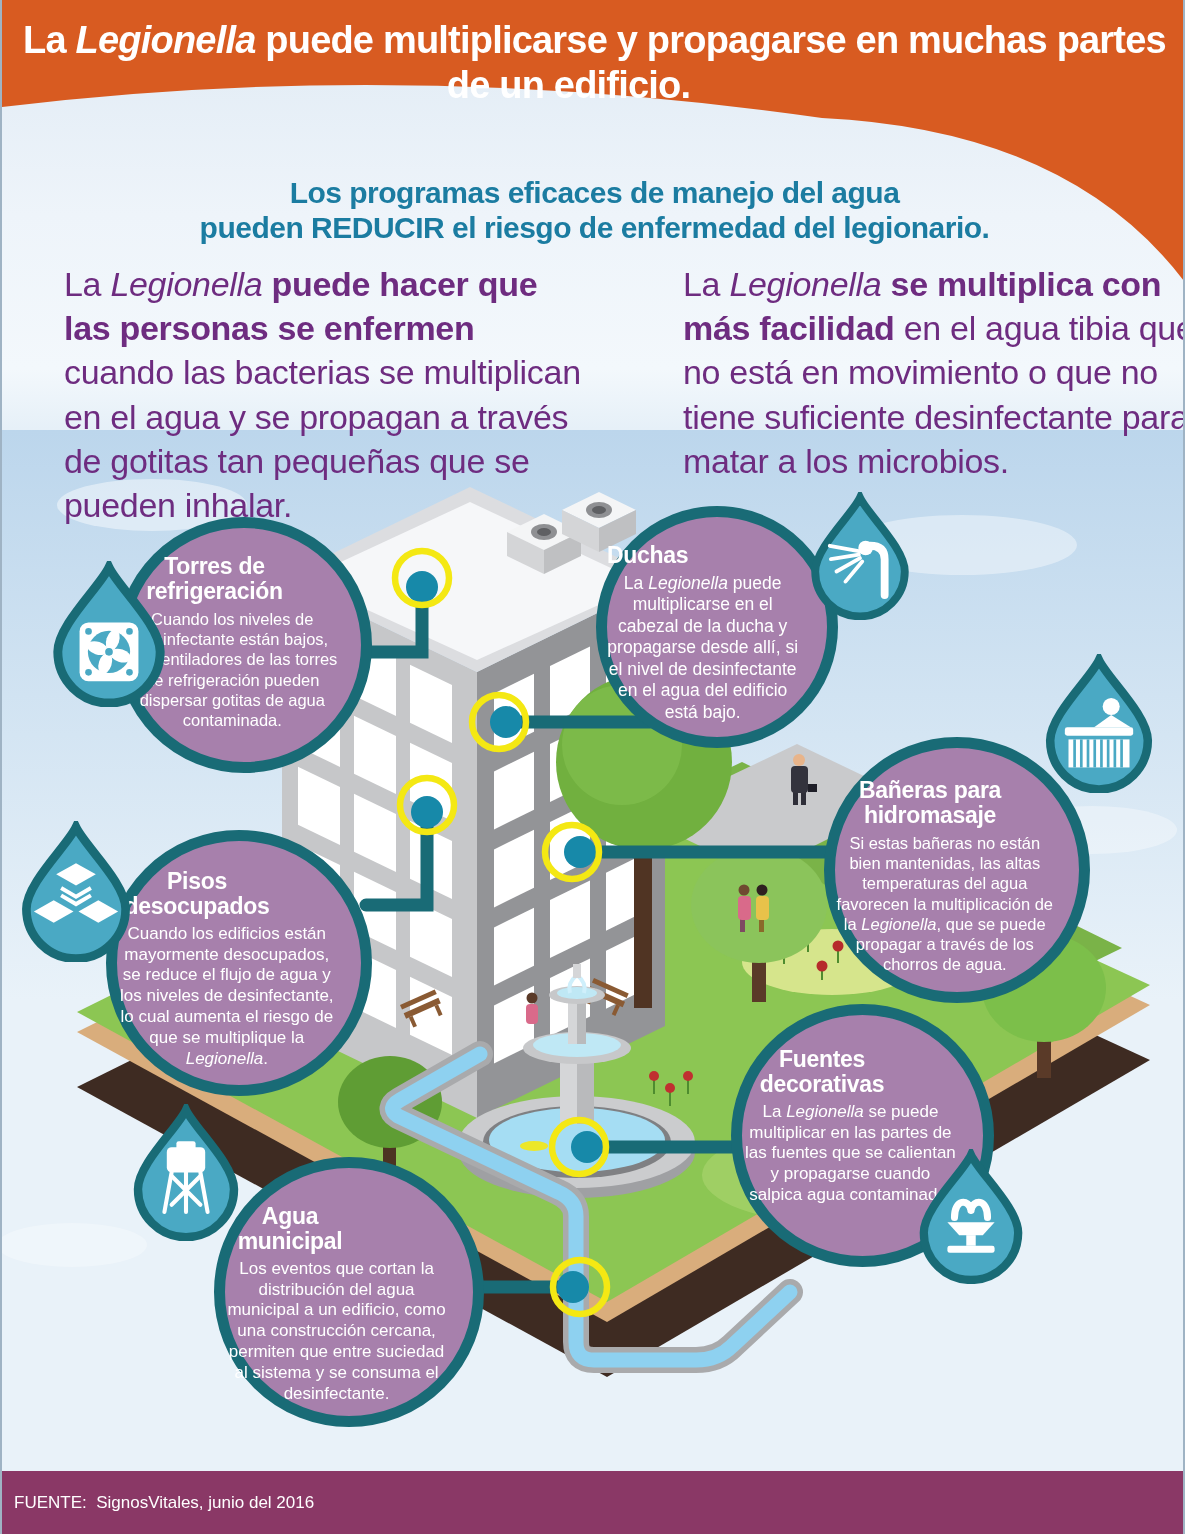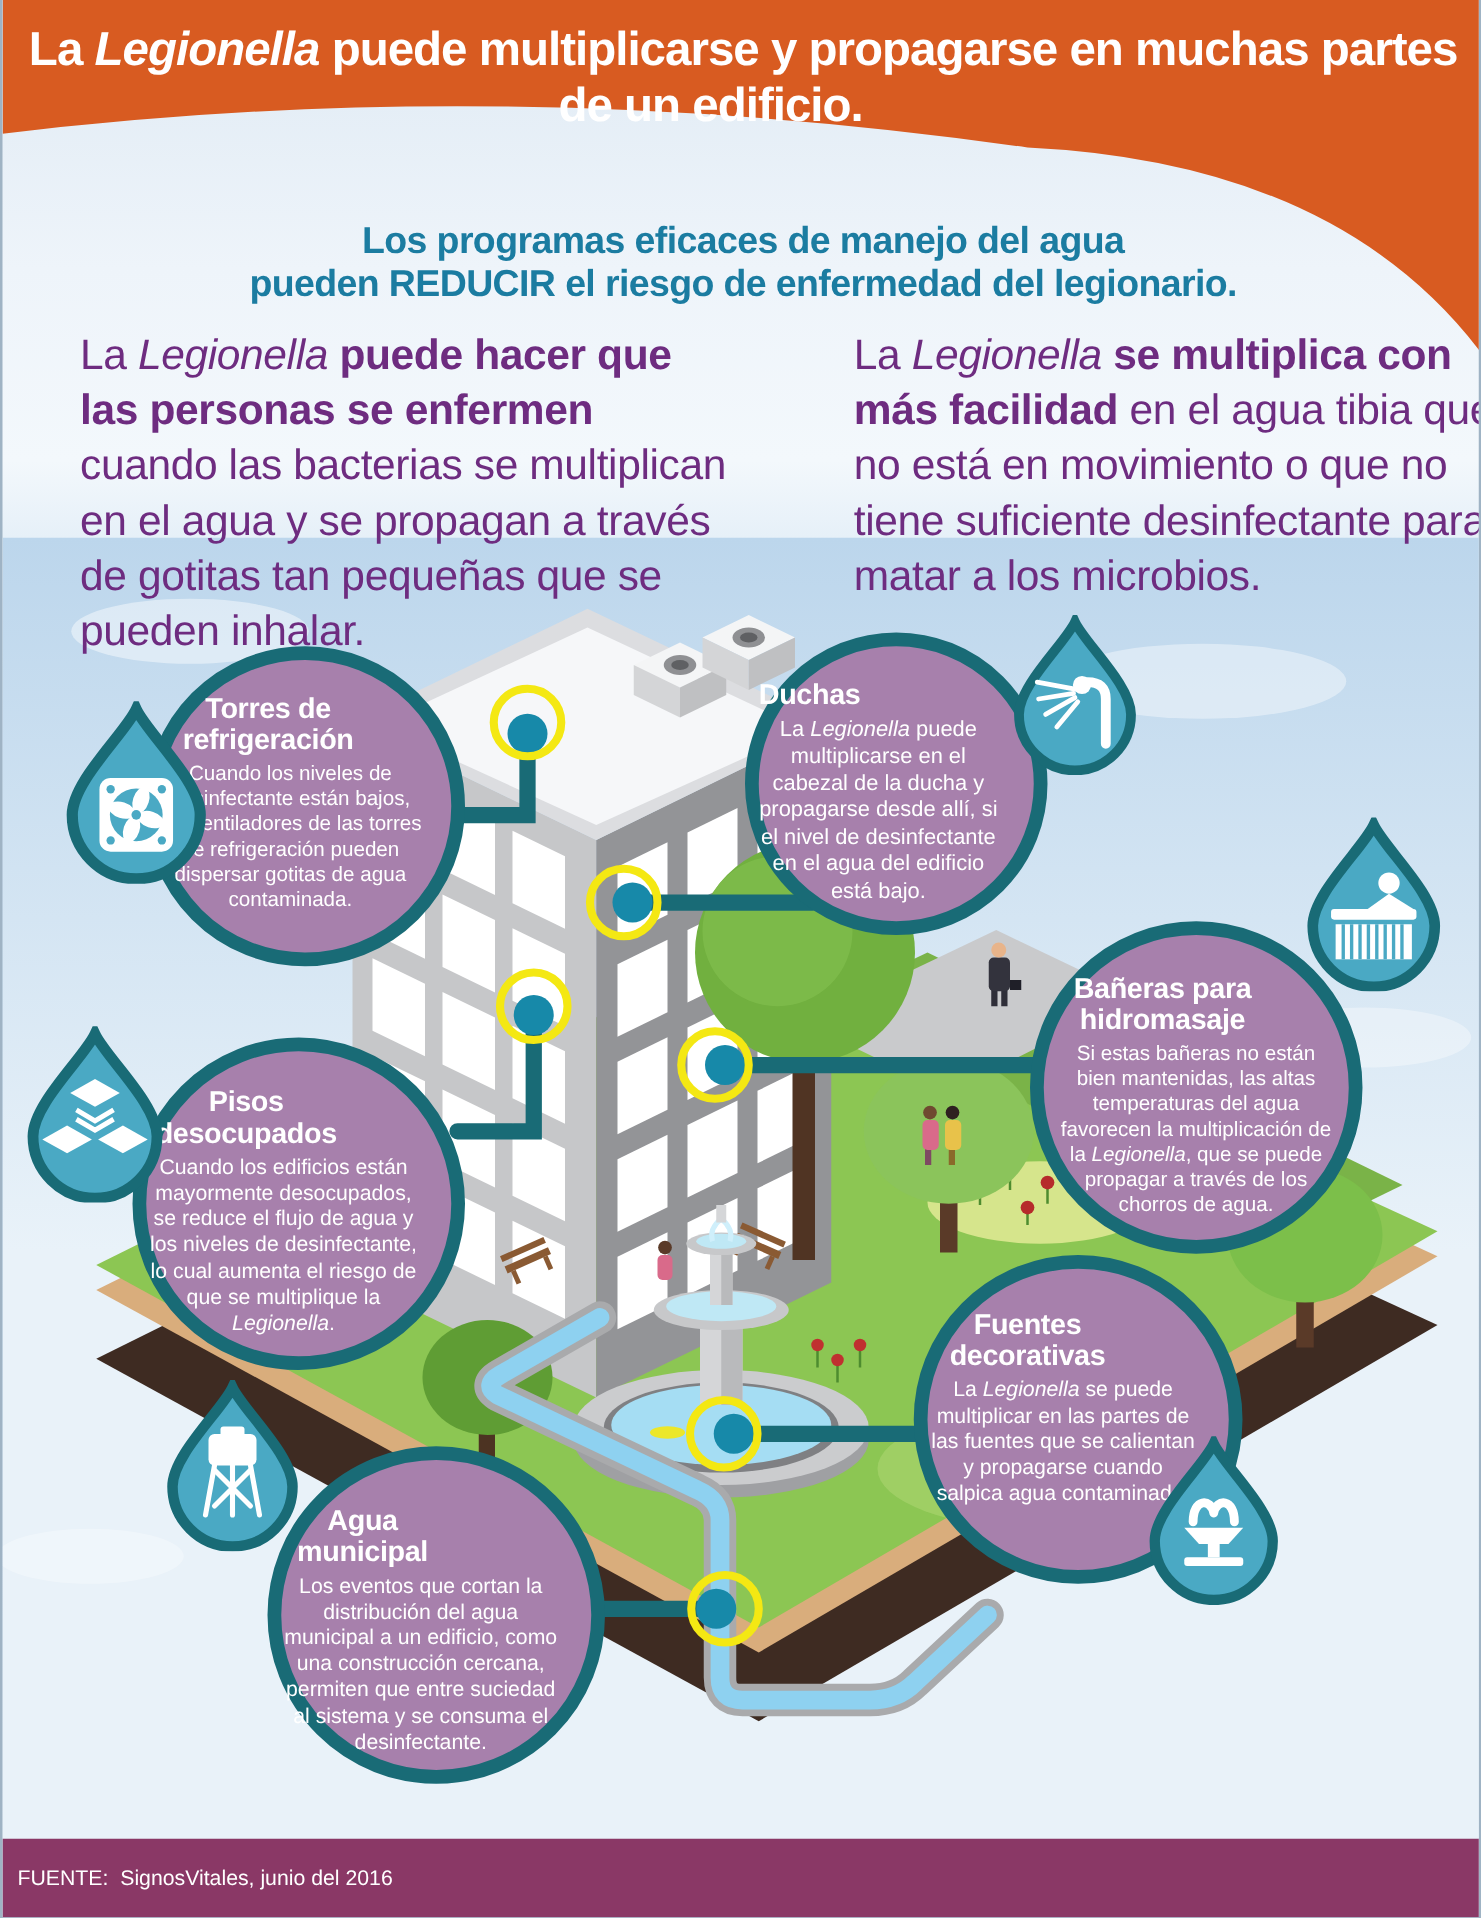--- a/index.html
+++ b/index.html
@@ -50,21 +50,21 @@
     border:11px solid var(--teal_dark,#196b76);color:#fff;text-align:center;z-index:20;
     display:flex;flex-direction:column;align-items:flex-start;}
   .circle h3{font-size:23px;font-weight:bold;line-height:1.08;letter-spacing:-0.3px;}
   .circle p{font-size:16.5px;line-height:1.23;margin-top:5px;width:90%;}
   .c-torres {left:114px;top:517px;width:256px;height:256px;padding-top:26px;}
   .c-torres h3{width:175px;}
   .c-duchas {left:594px;top:506px;width:242px;height:242px;padding-top:26px;}
   .c-duchas p{font-size:17.5px;width:87%;}
   .c-baneras{left:822px;top:737px;width:266px;height:266px;padding-top:30px;}
   .c-baneras h3{width:190px;}
-  .c-baneras p{font-size:16.5px;margin-left:12px;}
+  .c-baneras p{font-size:16.5px;}
   .c-pisos  {left:104px;top:830px;width:266px;height:266px;padding-top:28px;}
   .c-pisos h3{width:160px;}
   .c-pisos p{font-size:17px;}
   .c-fuentes{left:729px;top:1004px;width:263px;height:263px;padding-top:32px;}
   .c-fuentes h3{width:160px;}
   .c-fuentes p{font-size:17px;}
   .c-agua   {left:212px;top:1157px;width:270px;height:270px;padding-top:36px;}
   .c-agua h3{width:130px;}
   .c-agua p{font-size:17px;}
   

